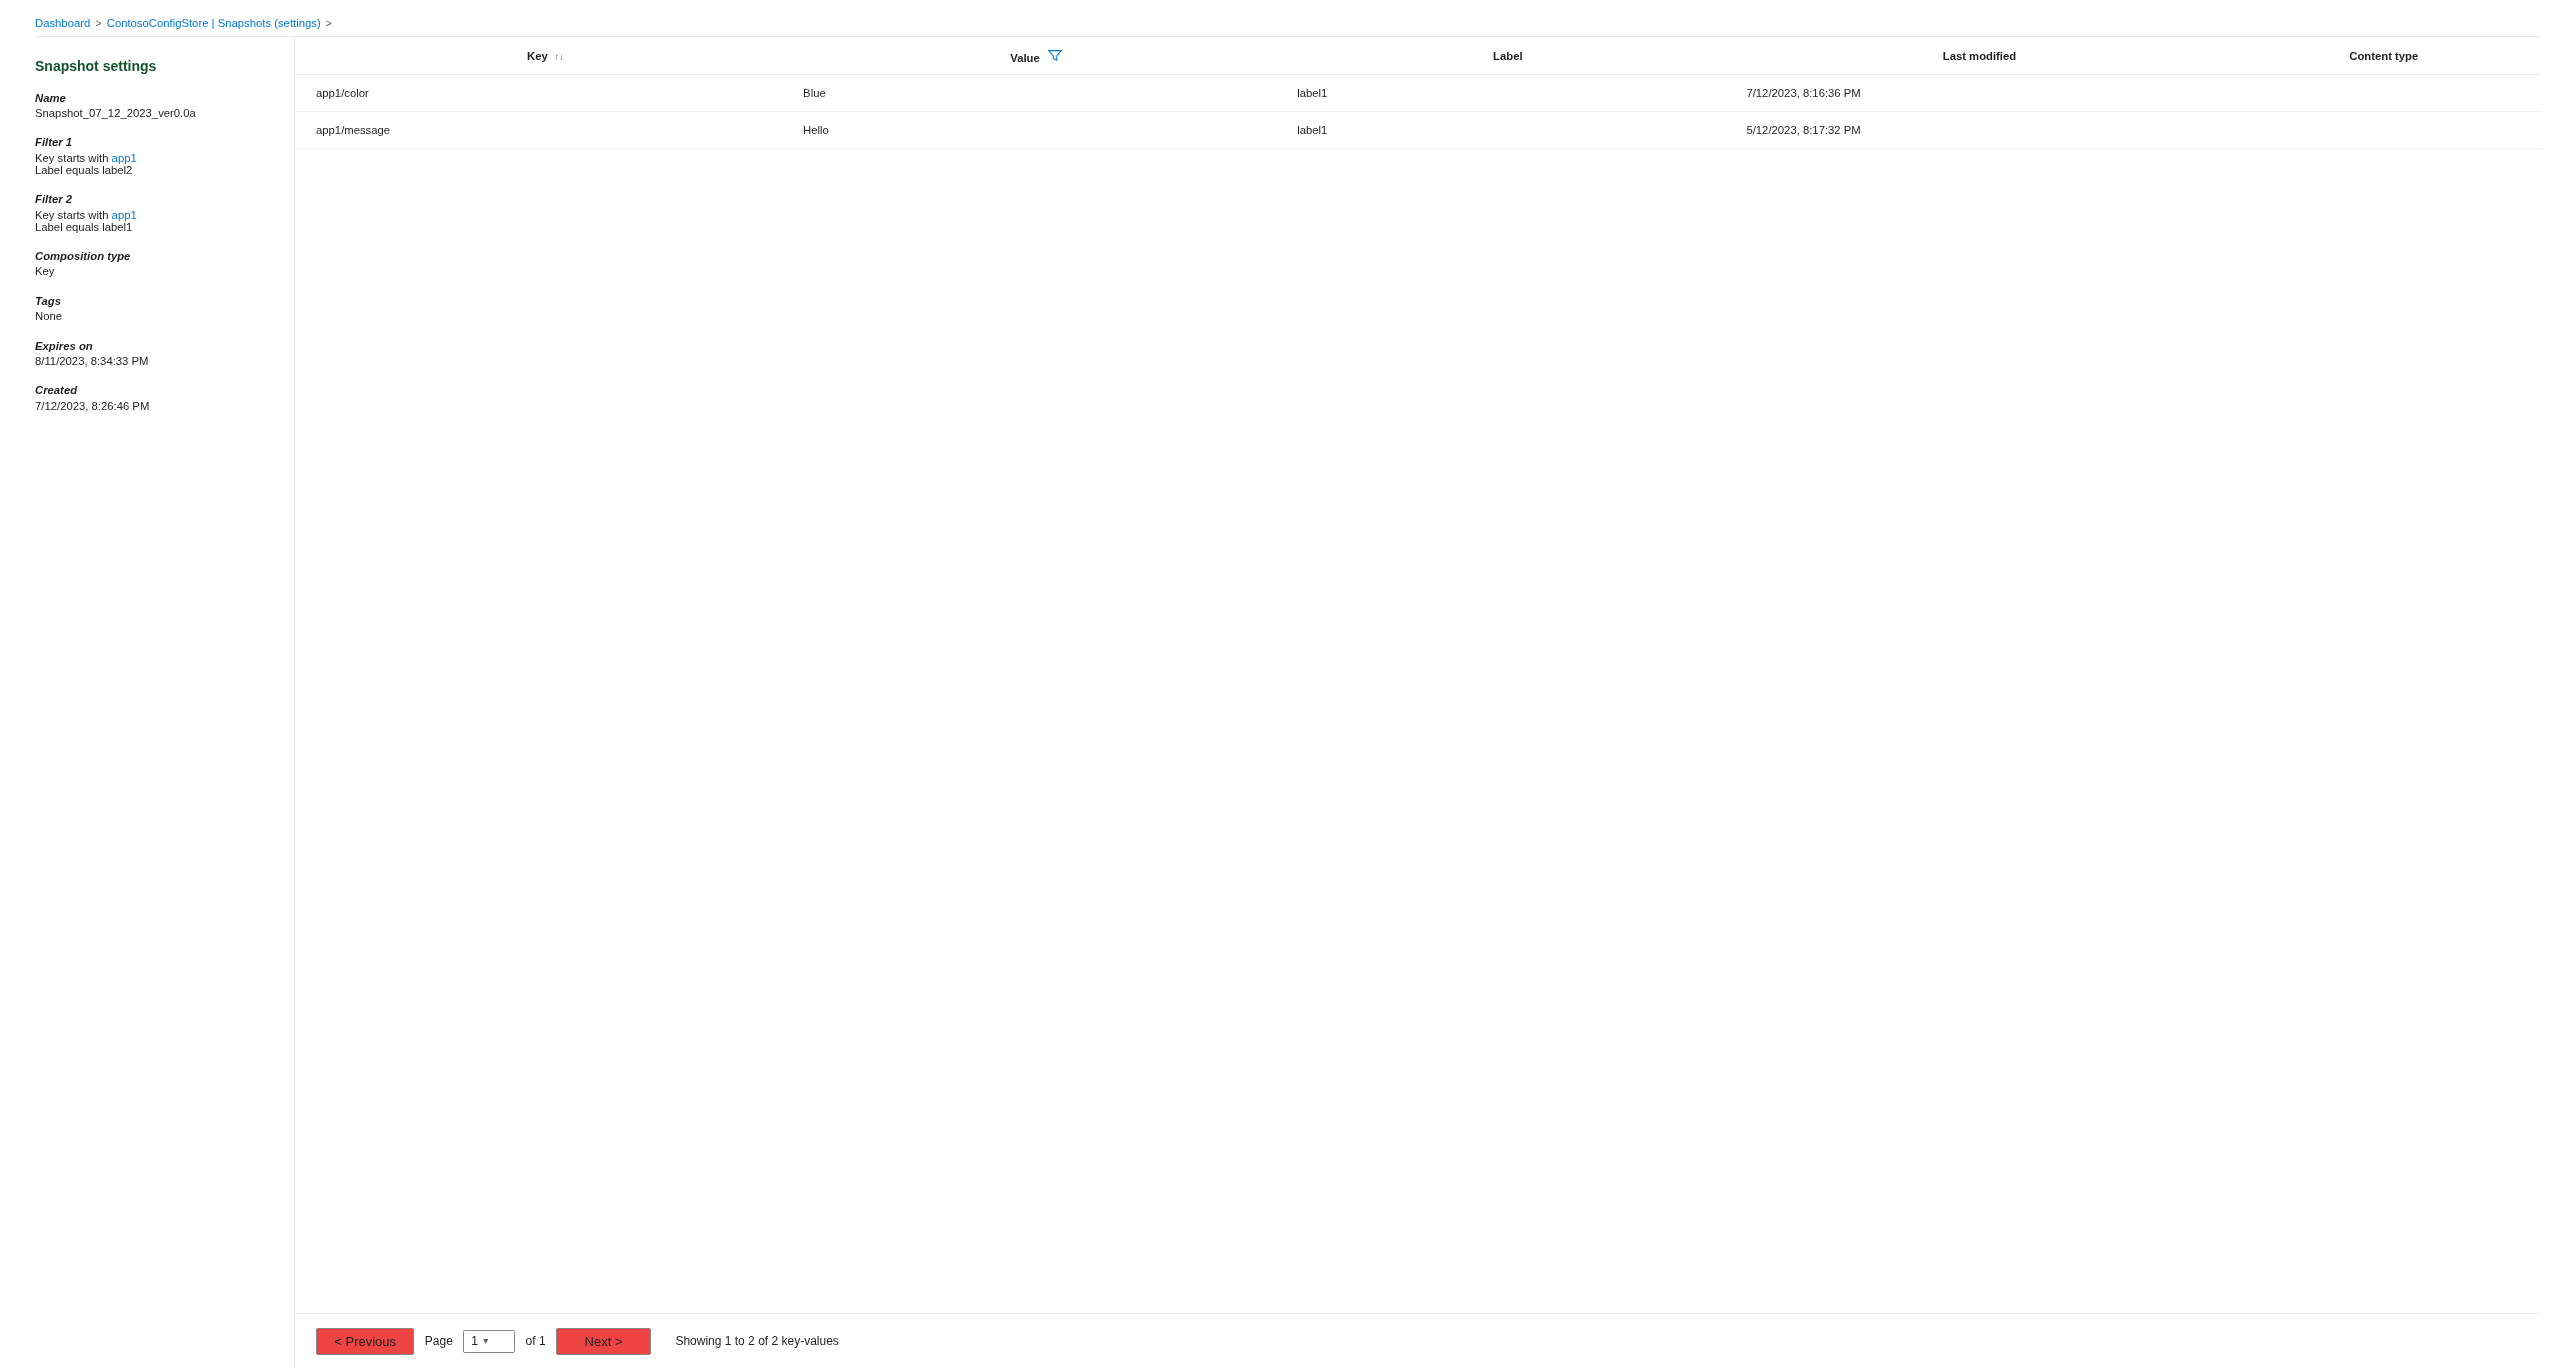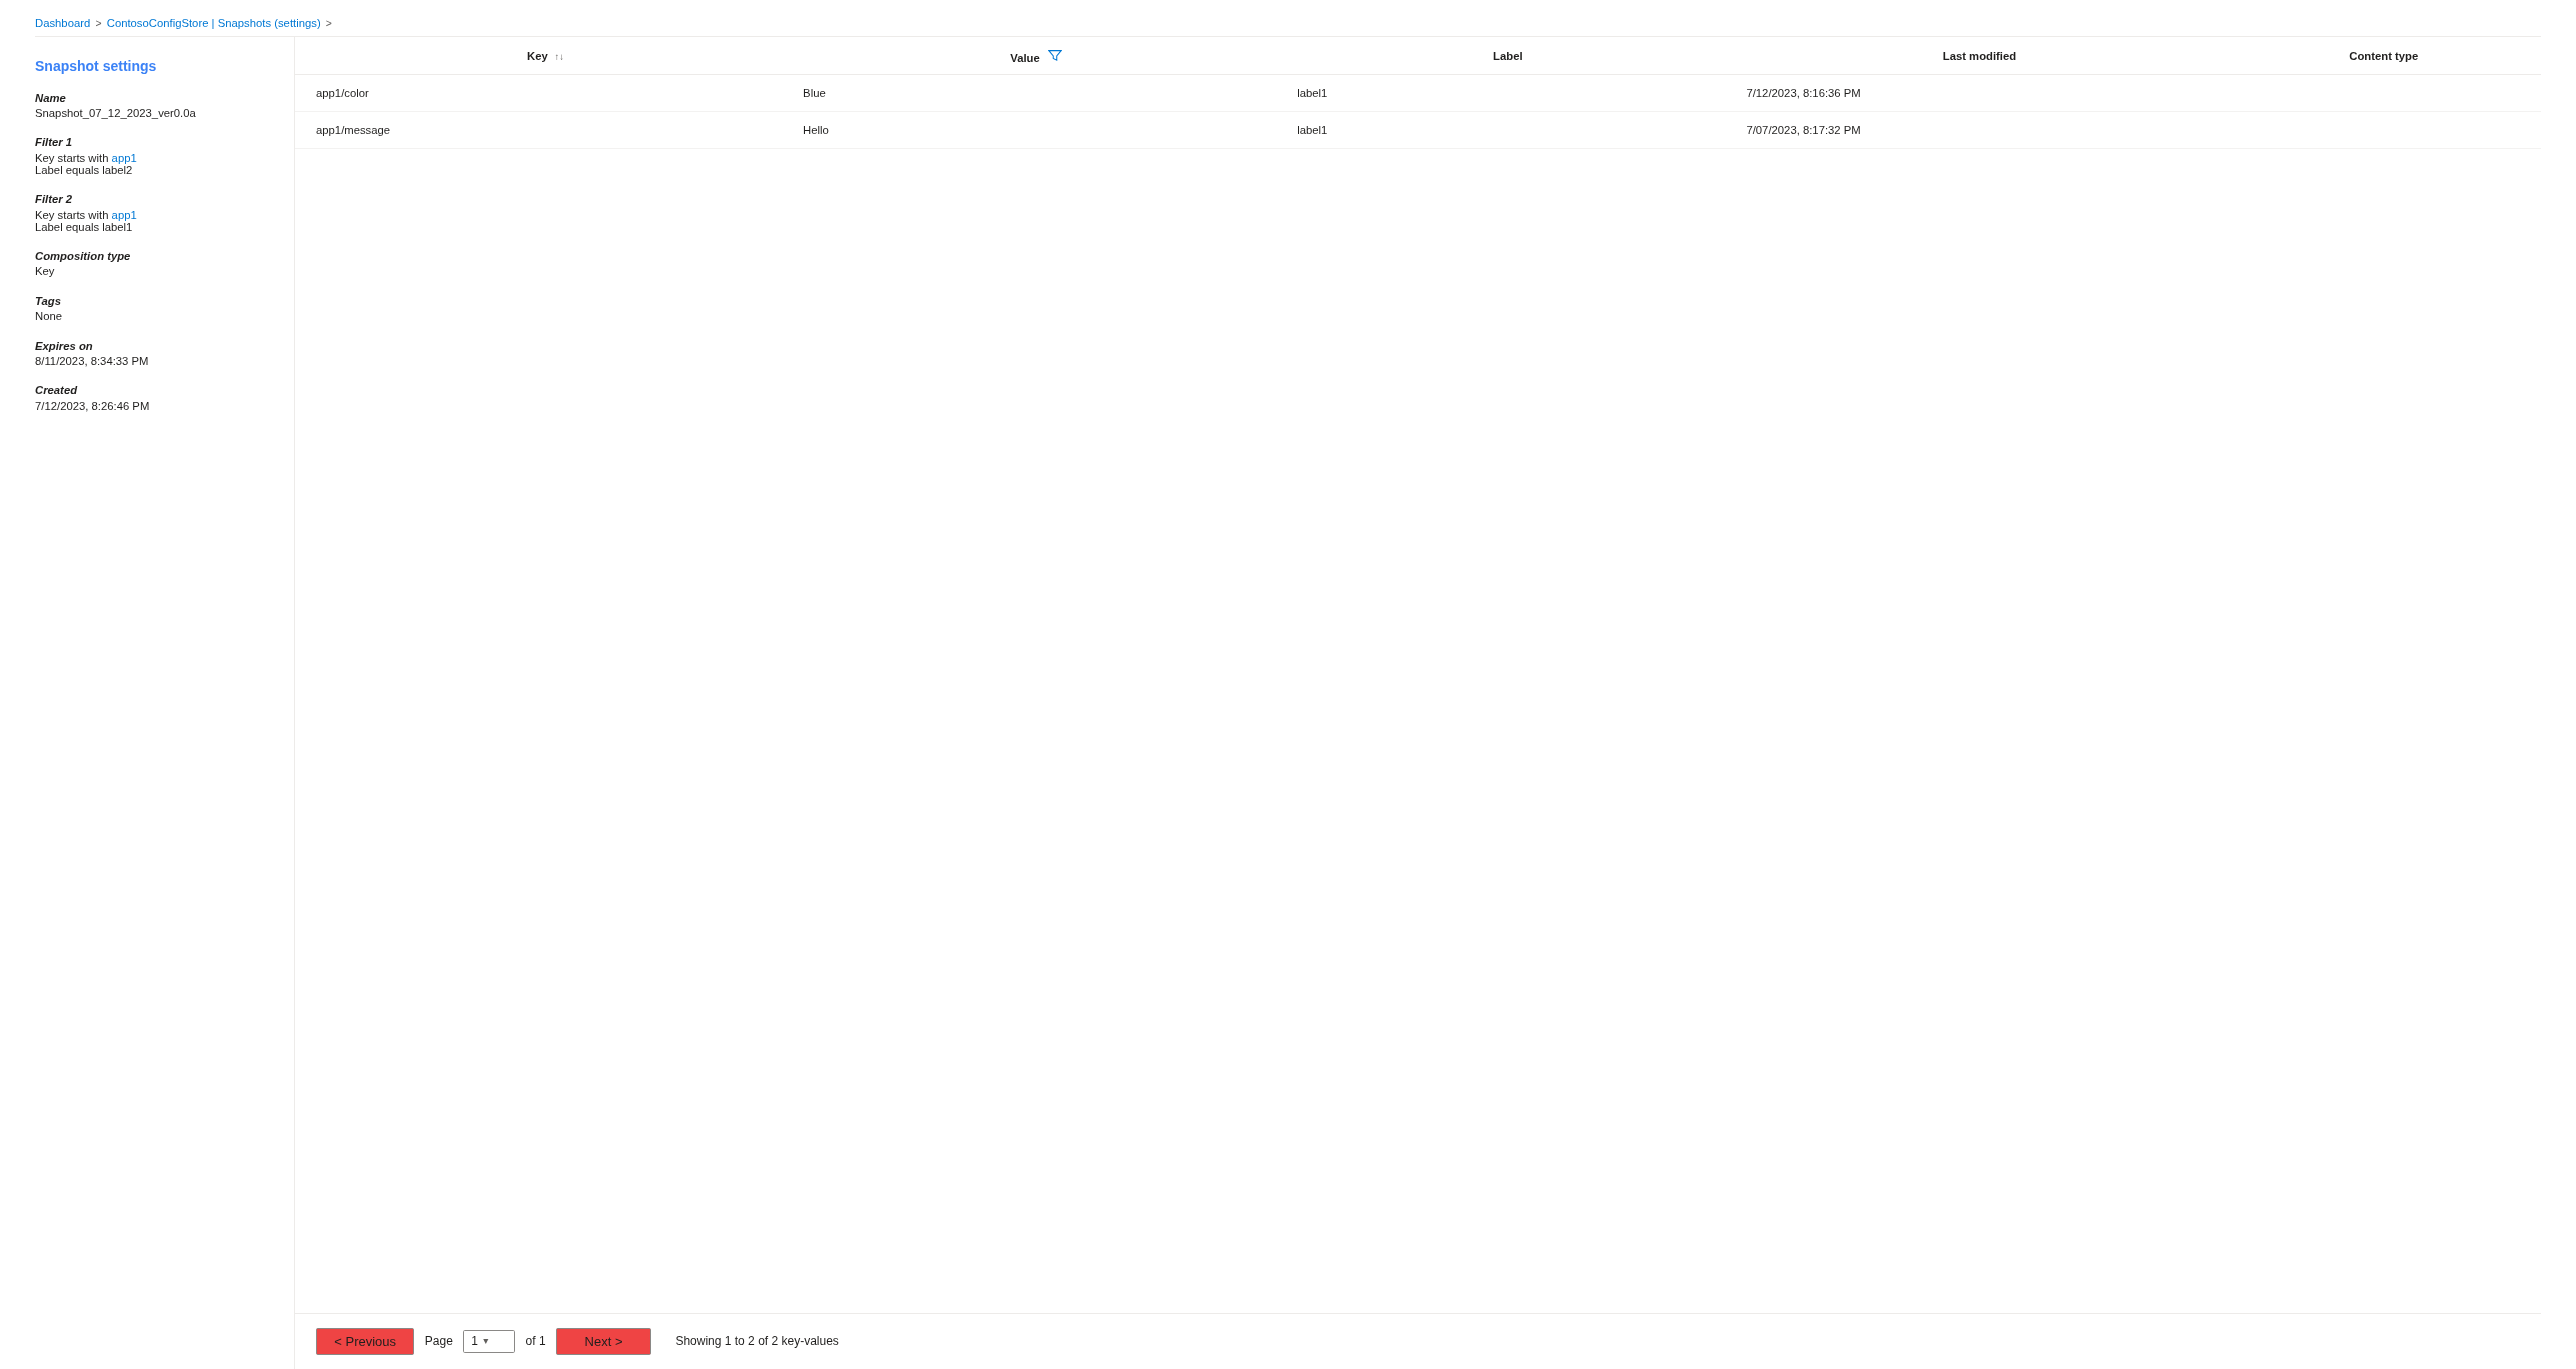--- a/index.html
+++ b/index.html
@@ -91,21 +91,21 @@
       width: 260px;
       min-width: 260px;
       padding: 21px 21px 21px 0;
       overflow-y: auto;
       border-right: 0.9px solid #edebe9;
     }
 
     .sidebar-title {
       font-size: 14px;
       font-weight: 600;
-      color: #3b82f6;
+      color: #14532d;
       margin-bottom: 17.3px;
     }
 
     .field-group {
       margin-bottom: 17.3px;
     }
 
     .field-label {
       font-size: 11.3px;
       font-weight: 600;
@@ -348,21 +348,21 @@
               <td>app1/color</td>
               <td>Blue</td>
               <td>label1</td>
               <td>7/12/2023, 8:16:36 PM</td>
               <td></td>
             </tr>
             <tr>
               <td>app1/message</td>
               <td>Hello</td>
               <td>label1</td>
-              <td>7/07/2023, 8:17:32 PM</td>
+              <td>5/12/2023, 8:17:32 PM</td>
               <td></td>
             </tr>
           </tbody>
         </table>
       </div>
 
       <div class="pagination-bar">
         <button class="pagination-btn">&lt; Previous</button>
         <span class="page-label">Page</span>
         <div class="page-select-wrapper">

